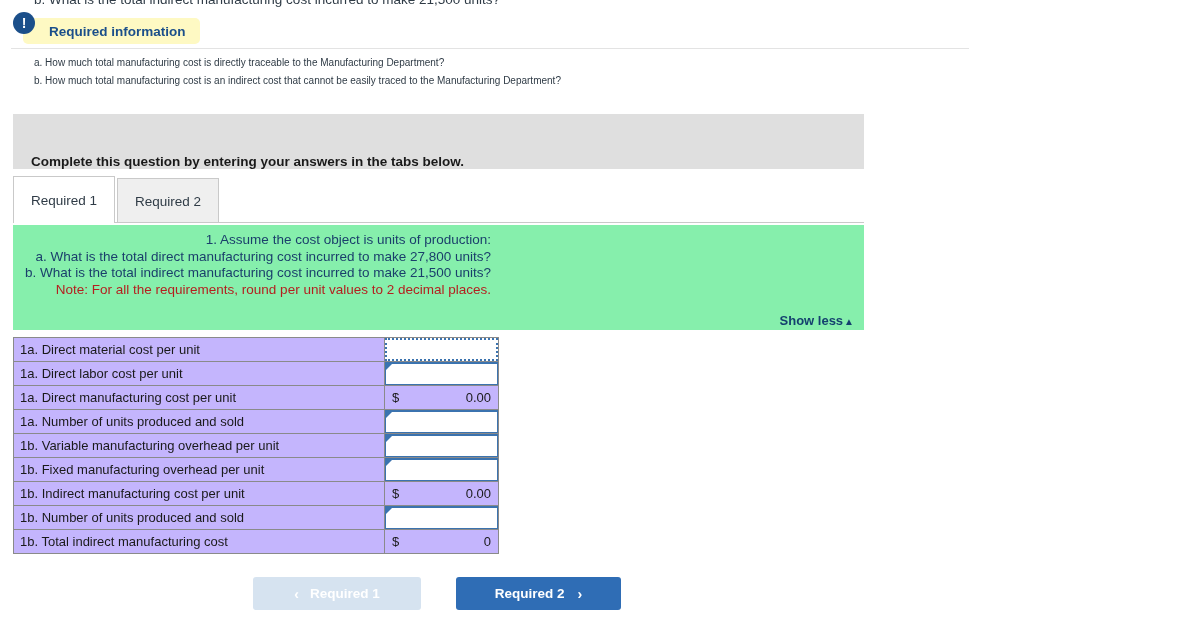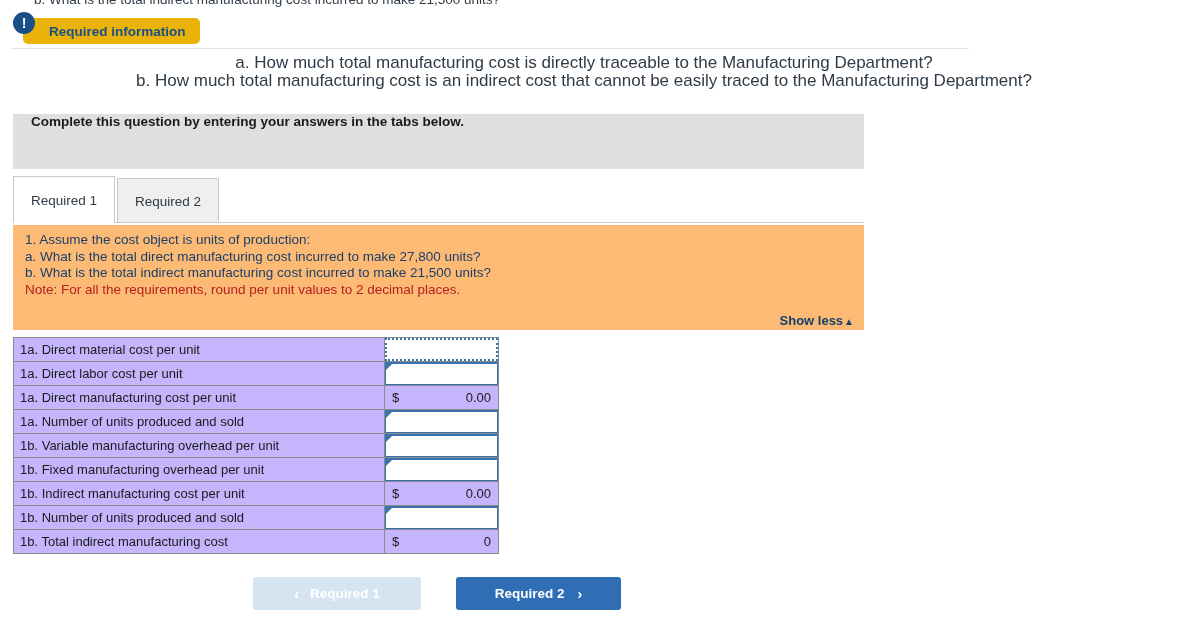--- a/index.html
+++ b/index.html
@@ -39,21 +39,21 @@
     position: absolute;
     left: 13px;
     top: 18px;
     height: 26px;
   }
   .req-info-pill {
     position: absolute;
     left: 10px;
     top: 0;
     height: 26px;
-    background: #eab308;
+    background: #fef9c3;
     border-radius: 5px;
     padding: 0 14px 0 26px;
     display: flex;
     align-items: center;
     box-sizing: border-box;
   }
   .req-info-pill .label {
     font-size: 13.5px;
     font-weight: bold;
     color: #1b4f8a;
@@ -86,37 +86,36 @@
   }
 
   
   .question-lines {
     position: absolute;
     left: 34px;
     top: 54px;
     width: 1100px;
   }
   .question-lines .qline {
-    font-size: 17px;
+    font-size: 10px;
     line-height: 18px;
     color: #2f3b46;
     white-space: nowrap;
-    text-align: center;
   }
 
   
   .instruction-bar {
     position: absolute;
     left: 13px;
     top: 114px;
     width: 851px;
     height: 55px;
     background: #dfdfdf;
     display: flex;
-    align-items: flex-start;
+    align-items: flex-end;
   }
   .instruction-bar .text {
     margin-left: 18px;
     font-size: 13.5px;
     font-weight: bold;
     color: #1a1a1a;
   }
 
   
   .tabs {
@@ -157,22 +156,23 @@
     background: #c9c9c9;
   }
 
   
   .blue-panel {
     position: absolute;
     left: 13px;
     top: 225px;
     width: 851px;
     height: 105px;
-    background: #fdba74;
-    box-sizing: border-box;
+    background: #86efac;
+    box-sizing: border-box;
+    text-align: right;
   }
   .blue-panel .bp-lines {
     position: absolute;
     left: 12px;
     top: 7px;
   }
   .blue-panel .bp-line {
     font-size: 13.5px;
     line-height: 16.5px;
     color: #1a3f6b;

